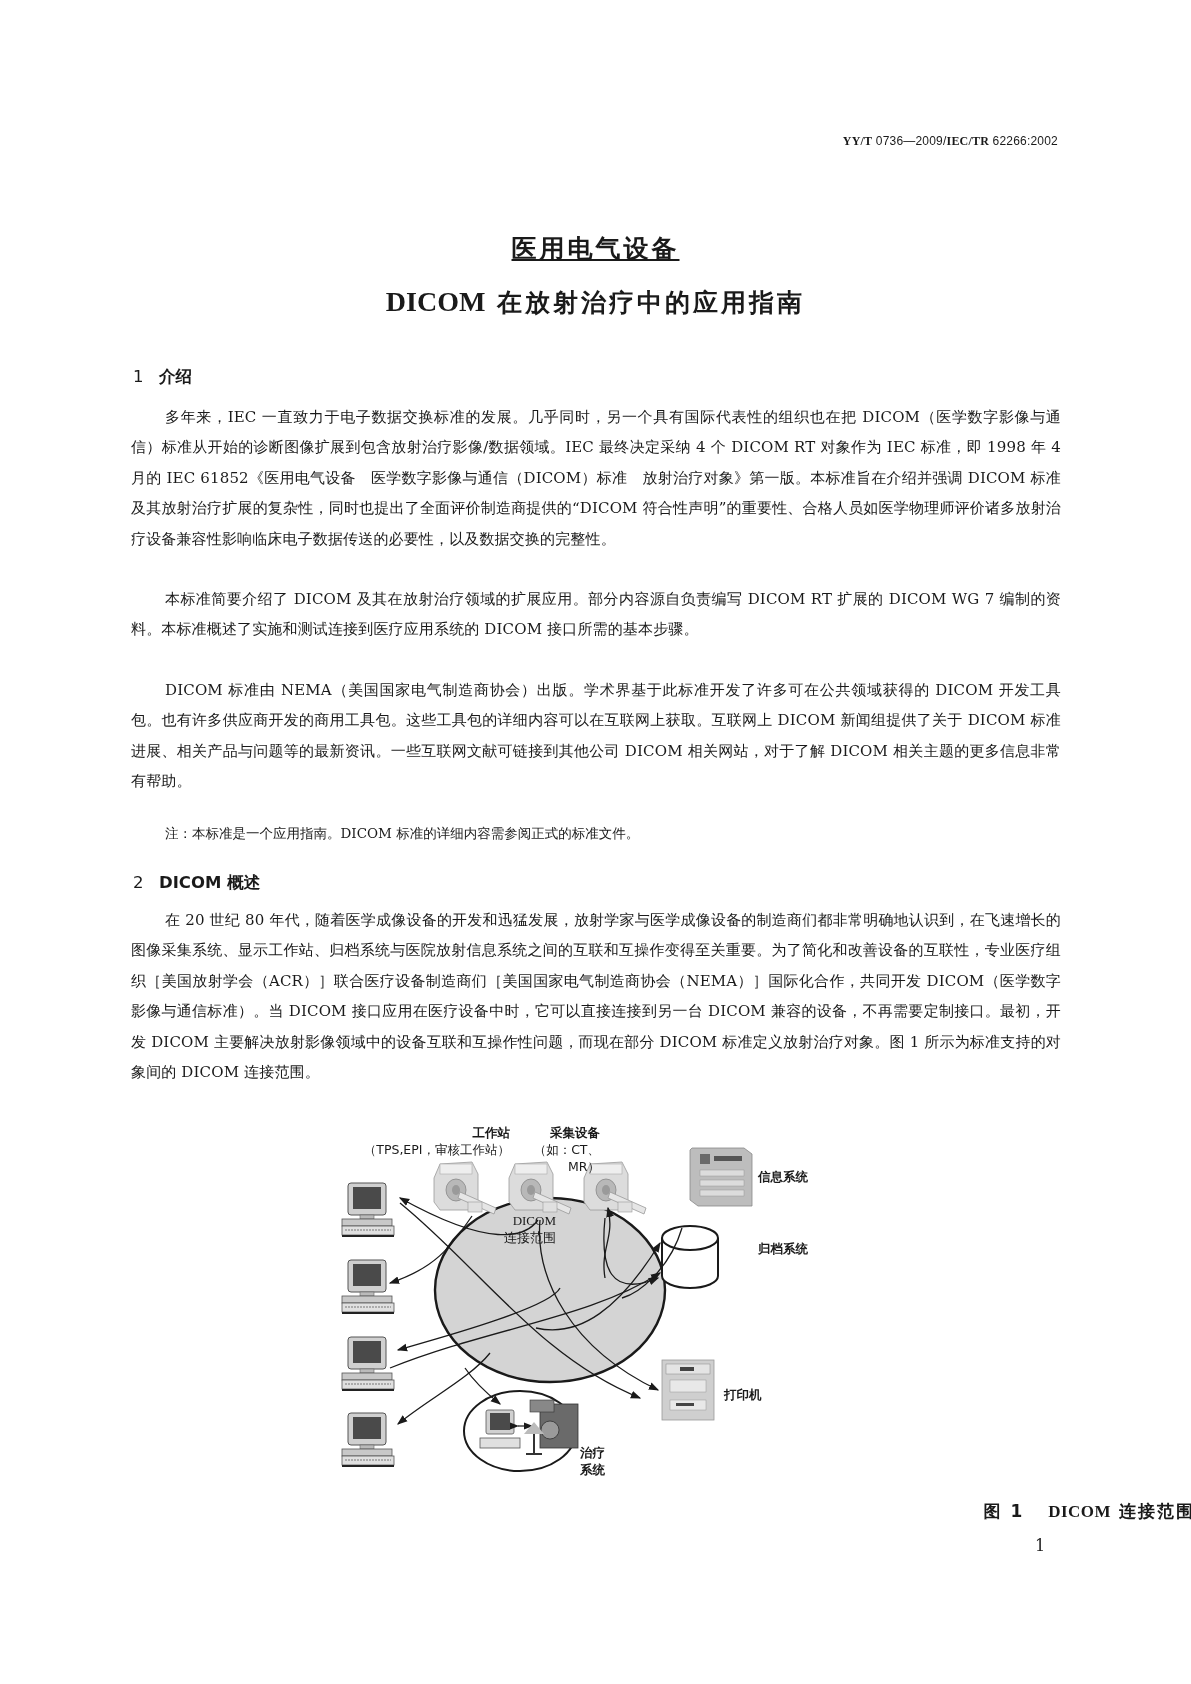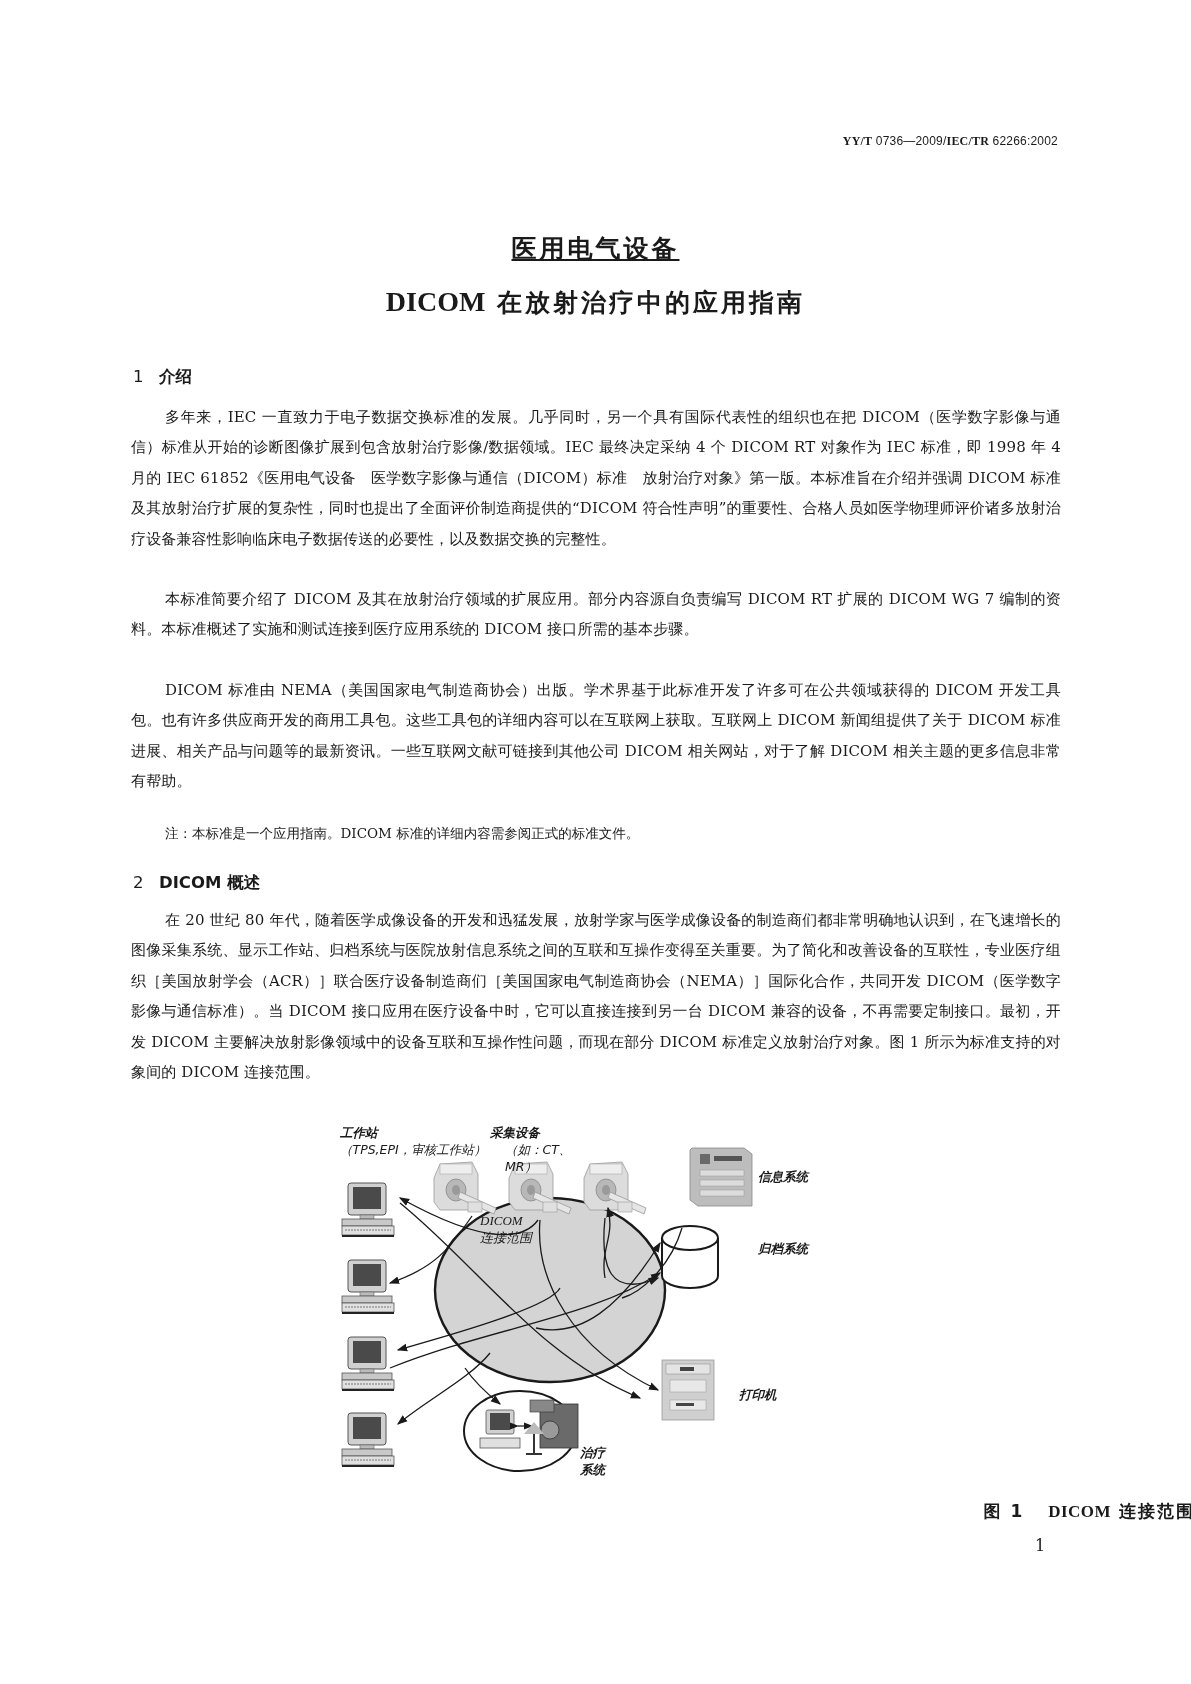--- a/index.html
+++ b/index.html
@@ -20,21 +20,21 @@
   .sec2 { top: 872px; }
   .para { position: absolute; left: 131px; width: 930px; font-size: 15px; line-height: 30.4px;
           text-align: justify; text-indent: 34px; letter-spacing: 0.15px; }
   .p1 { top: 402px; }
   .p2 { top: 584px; }
   .p3 { top: 675px; }
   .p4 { top: 905px; }
   .note { position: absolute; left: 165px; top: 825px; font-size: 13.5px; }
   .figure { position: absolute; left: 340px; top: 1128px; width: 560px; height: 360px; }
   .fig-label { position: absolute; font-family: "DejaVu Sans", sans-serif; font-weight: bold;
-               font-size: 12.5px; text-align: left; line-height: 17px; font-style: italic; }
+               font-size: 12.5px; text-align: right; line-height: 17px; }
   .caption { position: absolute; top: 1500px; left: 4px; width: 100%; text-align: right;
              font-family: "DejaVu Sans", sans-serif; font-weight: bold; font-size: 17px; letter-spacing: 2px; }
   .caption .lat { font-family: "Liberation Serif", serif; letter-spacing: 0.5px; }
   .page-number { position: absolute; top: 1536px; left: 1035px; font-size: 16px; }
 </style>
 </head>
 <body>
 
 <div class="header-code"><b>YY/T</b><span> 0736—2009/</span><b>IEC/TR</b><span> 62266:2002</span></div>
 
@@ -162,21 +162,21 @@
   <div class="fig-label" style="left:150px; top:-4px; width:110px;">
     <div>采集设备</div>
     <div style="font-weight:normal;margin-left:15px;">（如：CT、MR）</div>
   </div>
   <div class="fig-label" style="left:140px; top:84px; width:76px; font-weight:normal; font-size:13px;">
     <div style="font-family:'Liberation Serif', serif;">DICOM</div>
     <div>连接范围</div>
   </div>
   <div class="fig-label" style="left:418px; top:40px;">信息系统</div>
   <div class="fig-label" style="left:418px; top:112px;">归档系统</div>
-  <div class="fig-label" style="left:384px; top:258px;margin-left:15px;">打印机</div>
+  <div class="fig-label" style="left:384px; top:258px;">打印机</div>
   <div class="fig-label" style="left:240px; top:316px;">
     <div>治疗</div>
     <div>系统</div>
   </div>
 </div>
 
 <div class="caption"><span>图 1</span>&nbsp;&nbsp;&nbsp;<span class="lat">DICOM</span><span> 连接范围</span></div>
 
 <div class="page-number">1</div>
 

